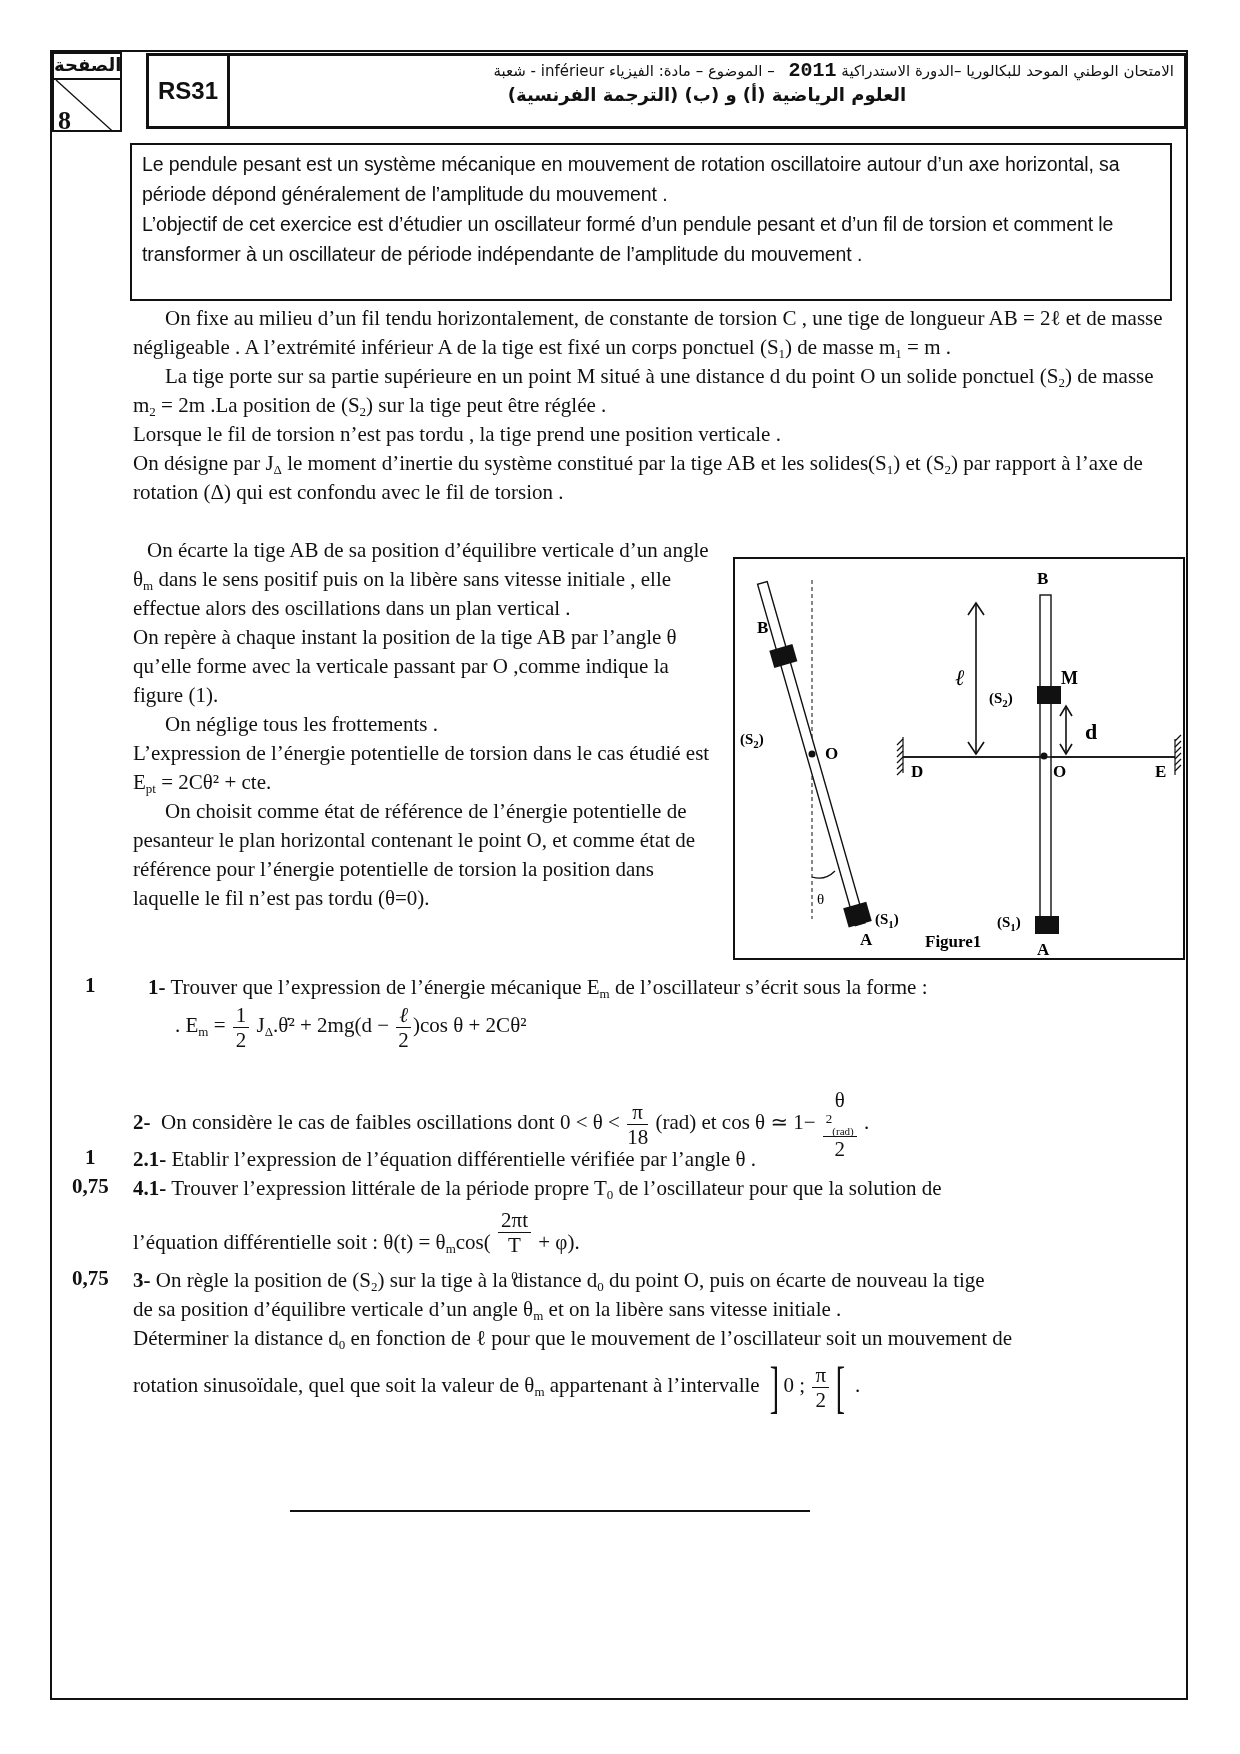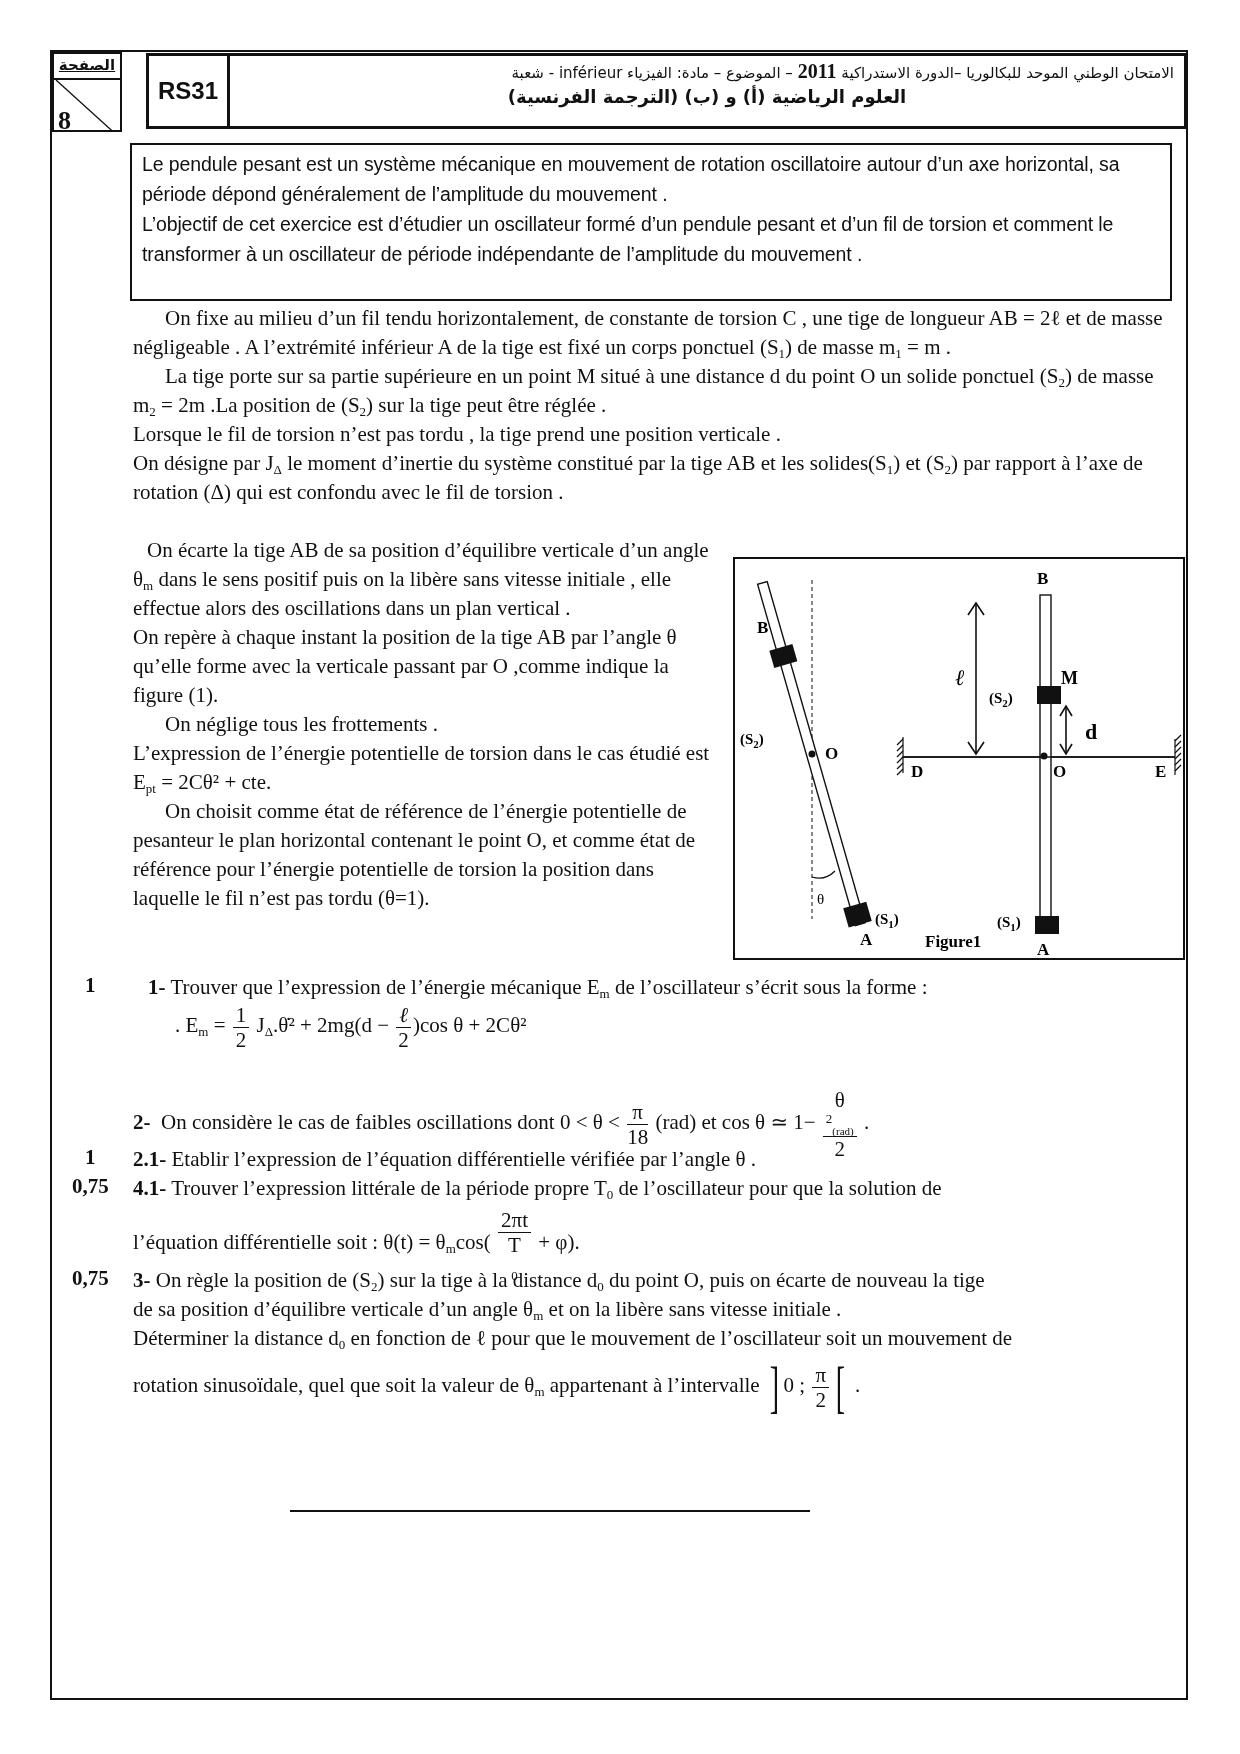--- a/index.html
+++ b/index.html
@@ -1,26 +1,26 @@
 <!DOCTYPE html>
 <html><head>
 <meta charset="utf-8">
 <style>
   html, body { margin:0; padding:0; background:#fff; }
   body { width:1240px; height:1754px; position:relative; overflow:hidden; color:#111; }
   .page-frame { position:absolute; left:50px; top:50px; width:1138px; height:1650px; border:2px solid #111; box-sizing:border-box; }
   .page-box { position:absolute; left:52px; top:52px; width:70px; height:80px; border:2px solid #111; box-sizing:border-box; background:#fff; }
-  .page-box .lbl { height:24px; border-bottom:2px solid #111; text-align:center; font-family:"DejaVu Sans", sans-serif; font-weight:bold; font-size:15px; line-height:22px; text-decoration:underline; }
+  .page-box .lbl { height:24px; border-bottom:2px solid #111; text-align:center; font-family:"DejaVu Sans", sans-serif; font-weight:bold; font-size:18px; line-height:22px; }
   .page-box svg { position:absolute; left:0; top:24px; }
   .page-box .num { position:absolute; left:4px; bottom:-6px; font-family:"Liberation Serif", serif; font-weight:bold; font-size:26px; }
   .hdr { position:absolute; left:146px; top:53px; width:1041px; height:76px; border:3px solid #111; box-sizing:border-box; display:flex; }
   .hdr .code { width:78px; border-right:3px solid #111; font-family:"Liberation Sans", sans-serif; font-weight:bold; font-size:24px; display:flex; align-items:center; justify-content:center; }
   .hdr .title { flex:1; direction:rtl; text-align:center; font-family:"DejaVu Sans", sans-serif; padding:4px 10px 0 10px; }
   .hdr .t1 { font-size:15px; line-height:22px; text-align:right; }
-  .hdr .t1 b.yr { font-family:Liberation Serif, serif; font-size:20px; }
+  .hdr .t1 b.yr { font-family:Liberation Mono, monospace; font-size:20px;margin-left:9px; }
   .hdr .t2 { font-size:18px; font-weight:bold; line-height:26px; }
   .intro { position:absolute; left:130px; top:143px; width:1042px; height:158px; border:2px solid #111; box-sizing:border-box; padding:4px 10px; font-family:"Liberation Sans", sans-serif; font-size:19.5px; line-height:30px; letter-spacing:-0.1px; }
   .body { position:absolute; font-family:"Liberation Serif", serif; font-size:21px; line-height:29px; }
   .p { margin:0; }
   .ind { text-indent:32px; }
   sub { font-size:13px; vertical-align:-4px; line-height:0; }
   sup { font-size:13px; line-height:0; }
   .pts { position:absolute; font-family:"Liberation Serif", serif; font-weight:bold; font-size:21px; }
   .q { position:absolute; font-family:"Liberation Serif", serif; font-size:21px; line-height:29px; }
   .q b { font-weight:bold; }
@@ -67,21 +67,21 @@
   <p class="p ind"><span>La tige porte sur sa partie supérieure en un point M situé à une distance d du point O un solide ponctuel (S</span><sub>2</sub><span>) de masse m</span><sub>2</sub><span> = 2m .La position de (S</span><sub>2</sub><span>) sur la tige peut être réglée .</span></p>
   <p class="p">Lorsque le fil de  torsion n’est pas tordu , la  tige prend une position verticale .</p>
   <p class="p"><span>On désigne par J</span><sub>Δ</sub><span> le moment d’inertie du système constitué par la tige AB et les solides(S</span><sub>1</sub><span>) et (S</span><sub>2</sub><span>) par rapport à l’axe de rotation  (Δ) qui est confondu avec le fil de torsion .</span></p>
 </div>
 
 <div class="body" style="left:133px; top:536px; width:590px;">
   <p class="p" style="text-indent:14px"><span>On écarte la tige AB de sa position d’équilibre verticale d’un angle θ</span><sub>m</sub><span> dans le sens positif puis on la libère sans vitesse initiale , elle effectue alors des oscillations dans un plan vertical .</span></p>
   <p class="p">On repère à chaque instant la position de la tige AB par l’angle θ qu’elle forme avec la verticale passant par O ,comme indique la figure (1).</p>
   <p class="p ind">On néglige tous les frottements .</p>
   <p class="p"><span>L’expression de l’énergie potentielle de torsion dans le cas étudié est E</span><sub>pt</sub><span> = 2Cθ² + cte.</span></p>
-  <p class="p ind">On choisit comme état de référence de l’énergie potentielle de pesanteur le plan horizontal contenant le point O, et comme état de référence pour l’énergie potentielle de torsion la position dans laquelle le fil n’est pas tordu  (θ=1).</p>
+  <p class="p ind">On choisit comme état de référence de l’énergie potentielle de pesanteur le plan horizontal contenant le point O, et comme état de référence pour l’énergie potentielle de torsion la position dans laquelle le fil n’est pas tordu  (θ=0).</p>
 </div>
 
 <div class="figure">
   <svg width="448" height="399" viewBox="0 0 448 399" font-family="Liberation Serif, serif">
 
     <line x1="77" y1="21" x2="77" y2="360" stroke="#111" stroke-width="1" stroke-dasharray="4,3"></line>
     <g transform="translate(77,197) rotate(-16)">
       <rect x="-5" y="-180" width="10" height="355" fill="#fff" stroke="#111" stroke-width="1.4"></rect>
       <rect x="-12" y="-113" width="24" height="18" fill="#111"></rect>
       <rect x="-12" y="155" width="24" height="20" fill="#111"></rect>

